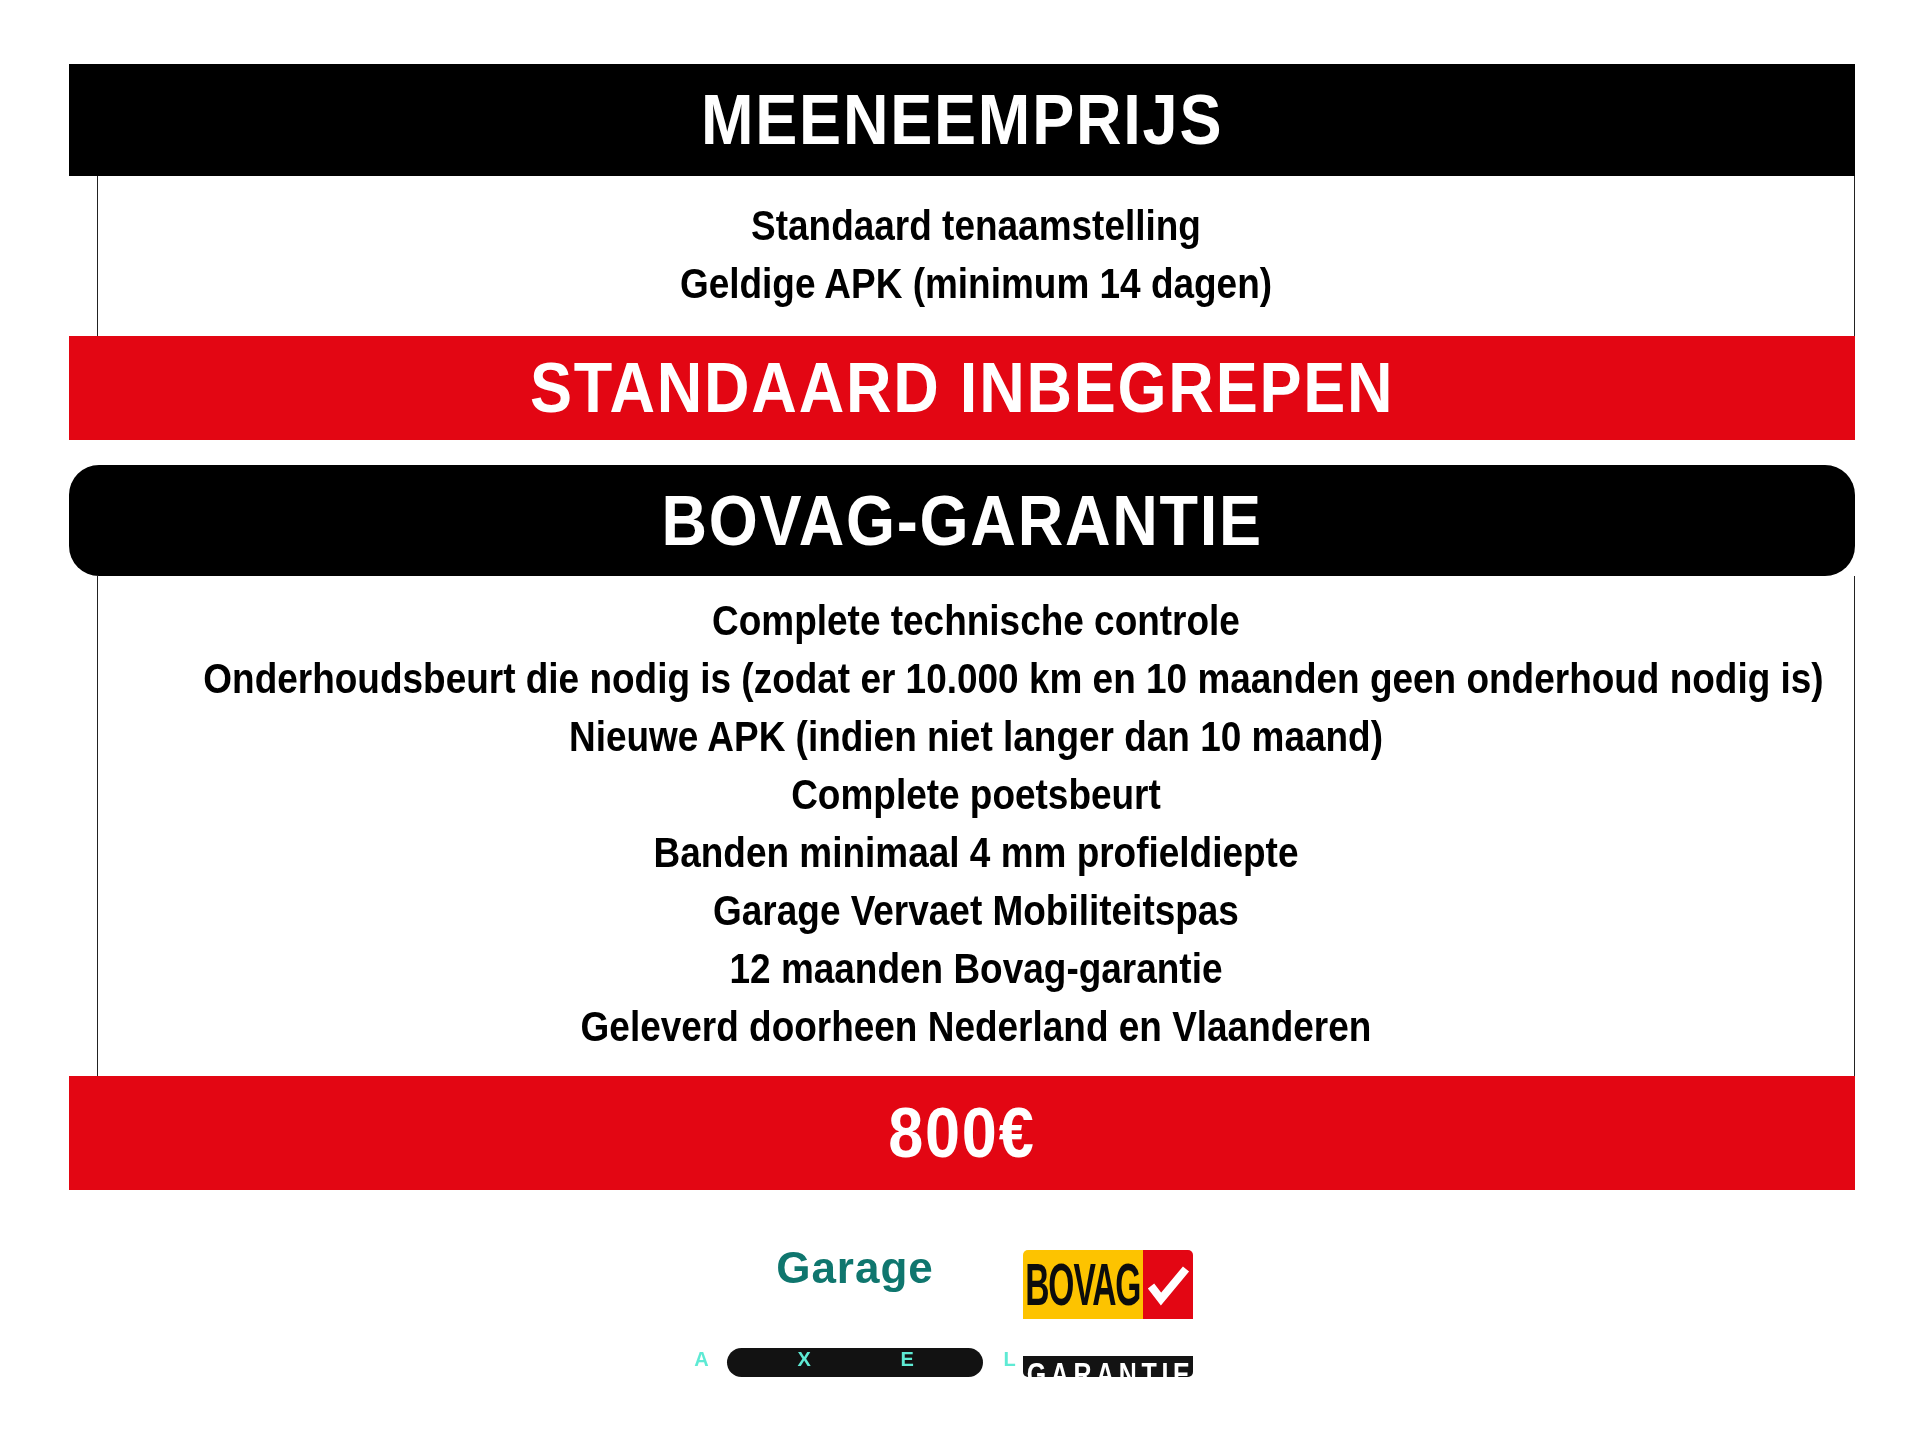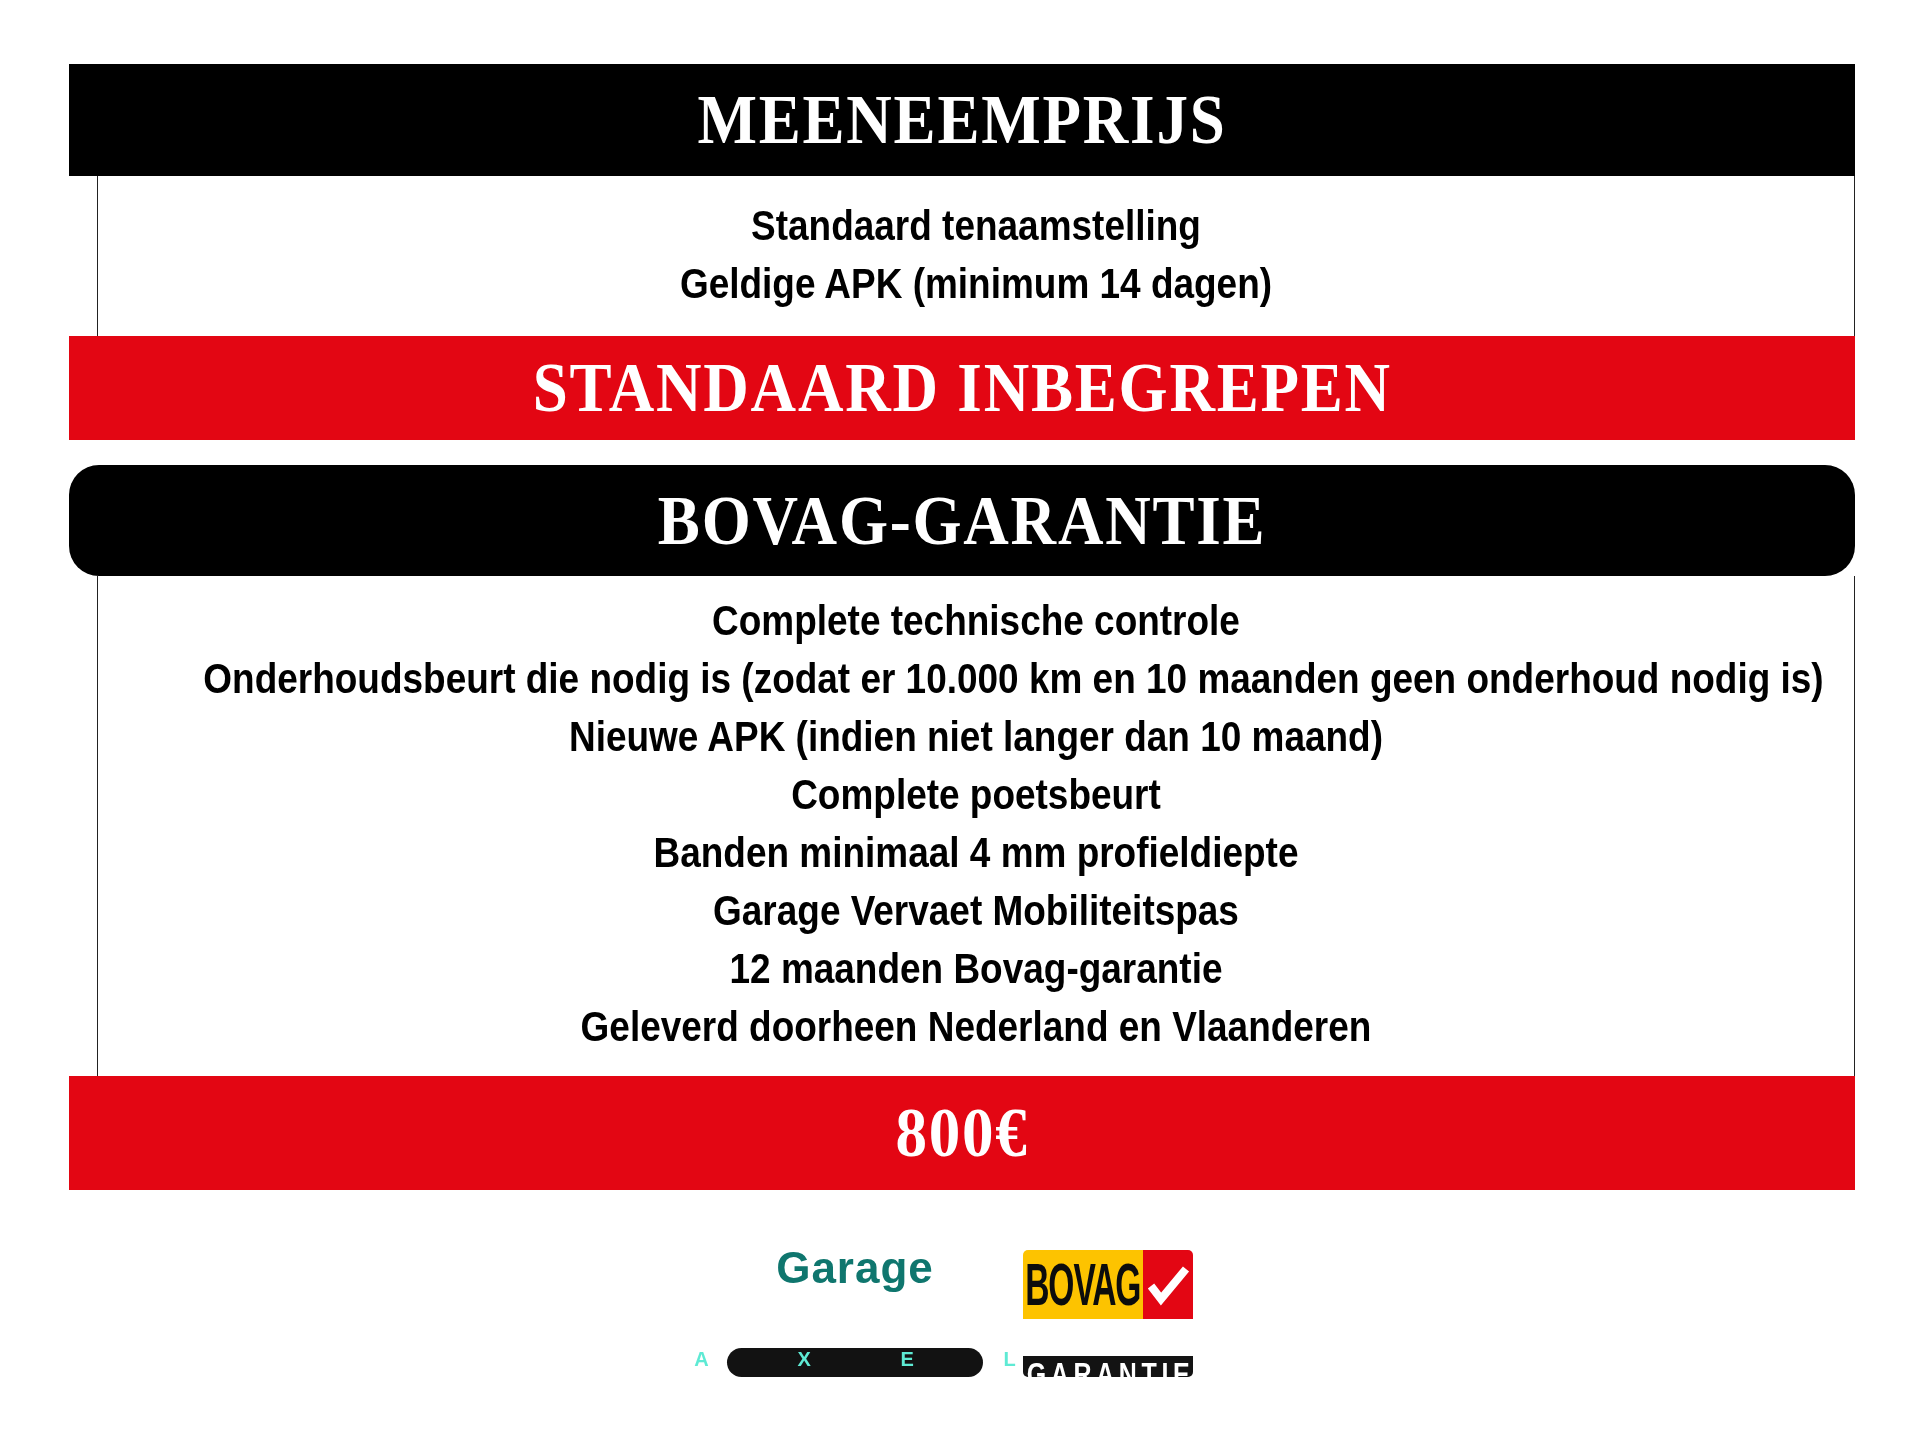--- a/index.html
+++ b/index.html
@@ -7,21 +7,21 @@
   body {
     font-family:"Liberation Sans", sans-serif;
     font-weight:bold;
     color:#000;
     position:relative;
   }
 
   .flyer { position:absolute; left:69px; top:64px; width:1786px; }
 
   
-  .bar { display:flex; align-items:center; justify-content:center; width:100%;font-family:Liberation Serif, serif; }
+  .bar { display:flex; align-items:center; justify-content:center; width:100%; }
   .bar-black { background:var(--black,#000); }
   .bar-red   { background:var(--red,#e30613); }
   .bar-h1 { height:112px; }
   .bar-r1 { height:104px; }
   .bar-h2 { height:111px;border-radius:30px; }
   .bar-r2 { height:114px; }
   .bar-text {
     color:#fff;
     font-size:70px;
     letter-spacing:2px;

